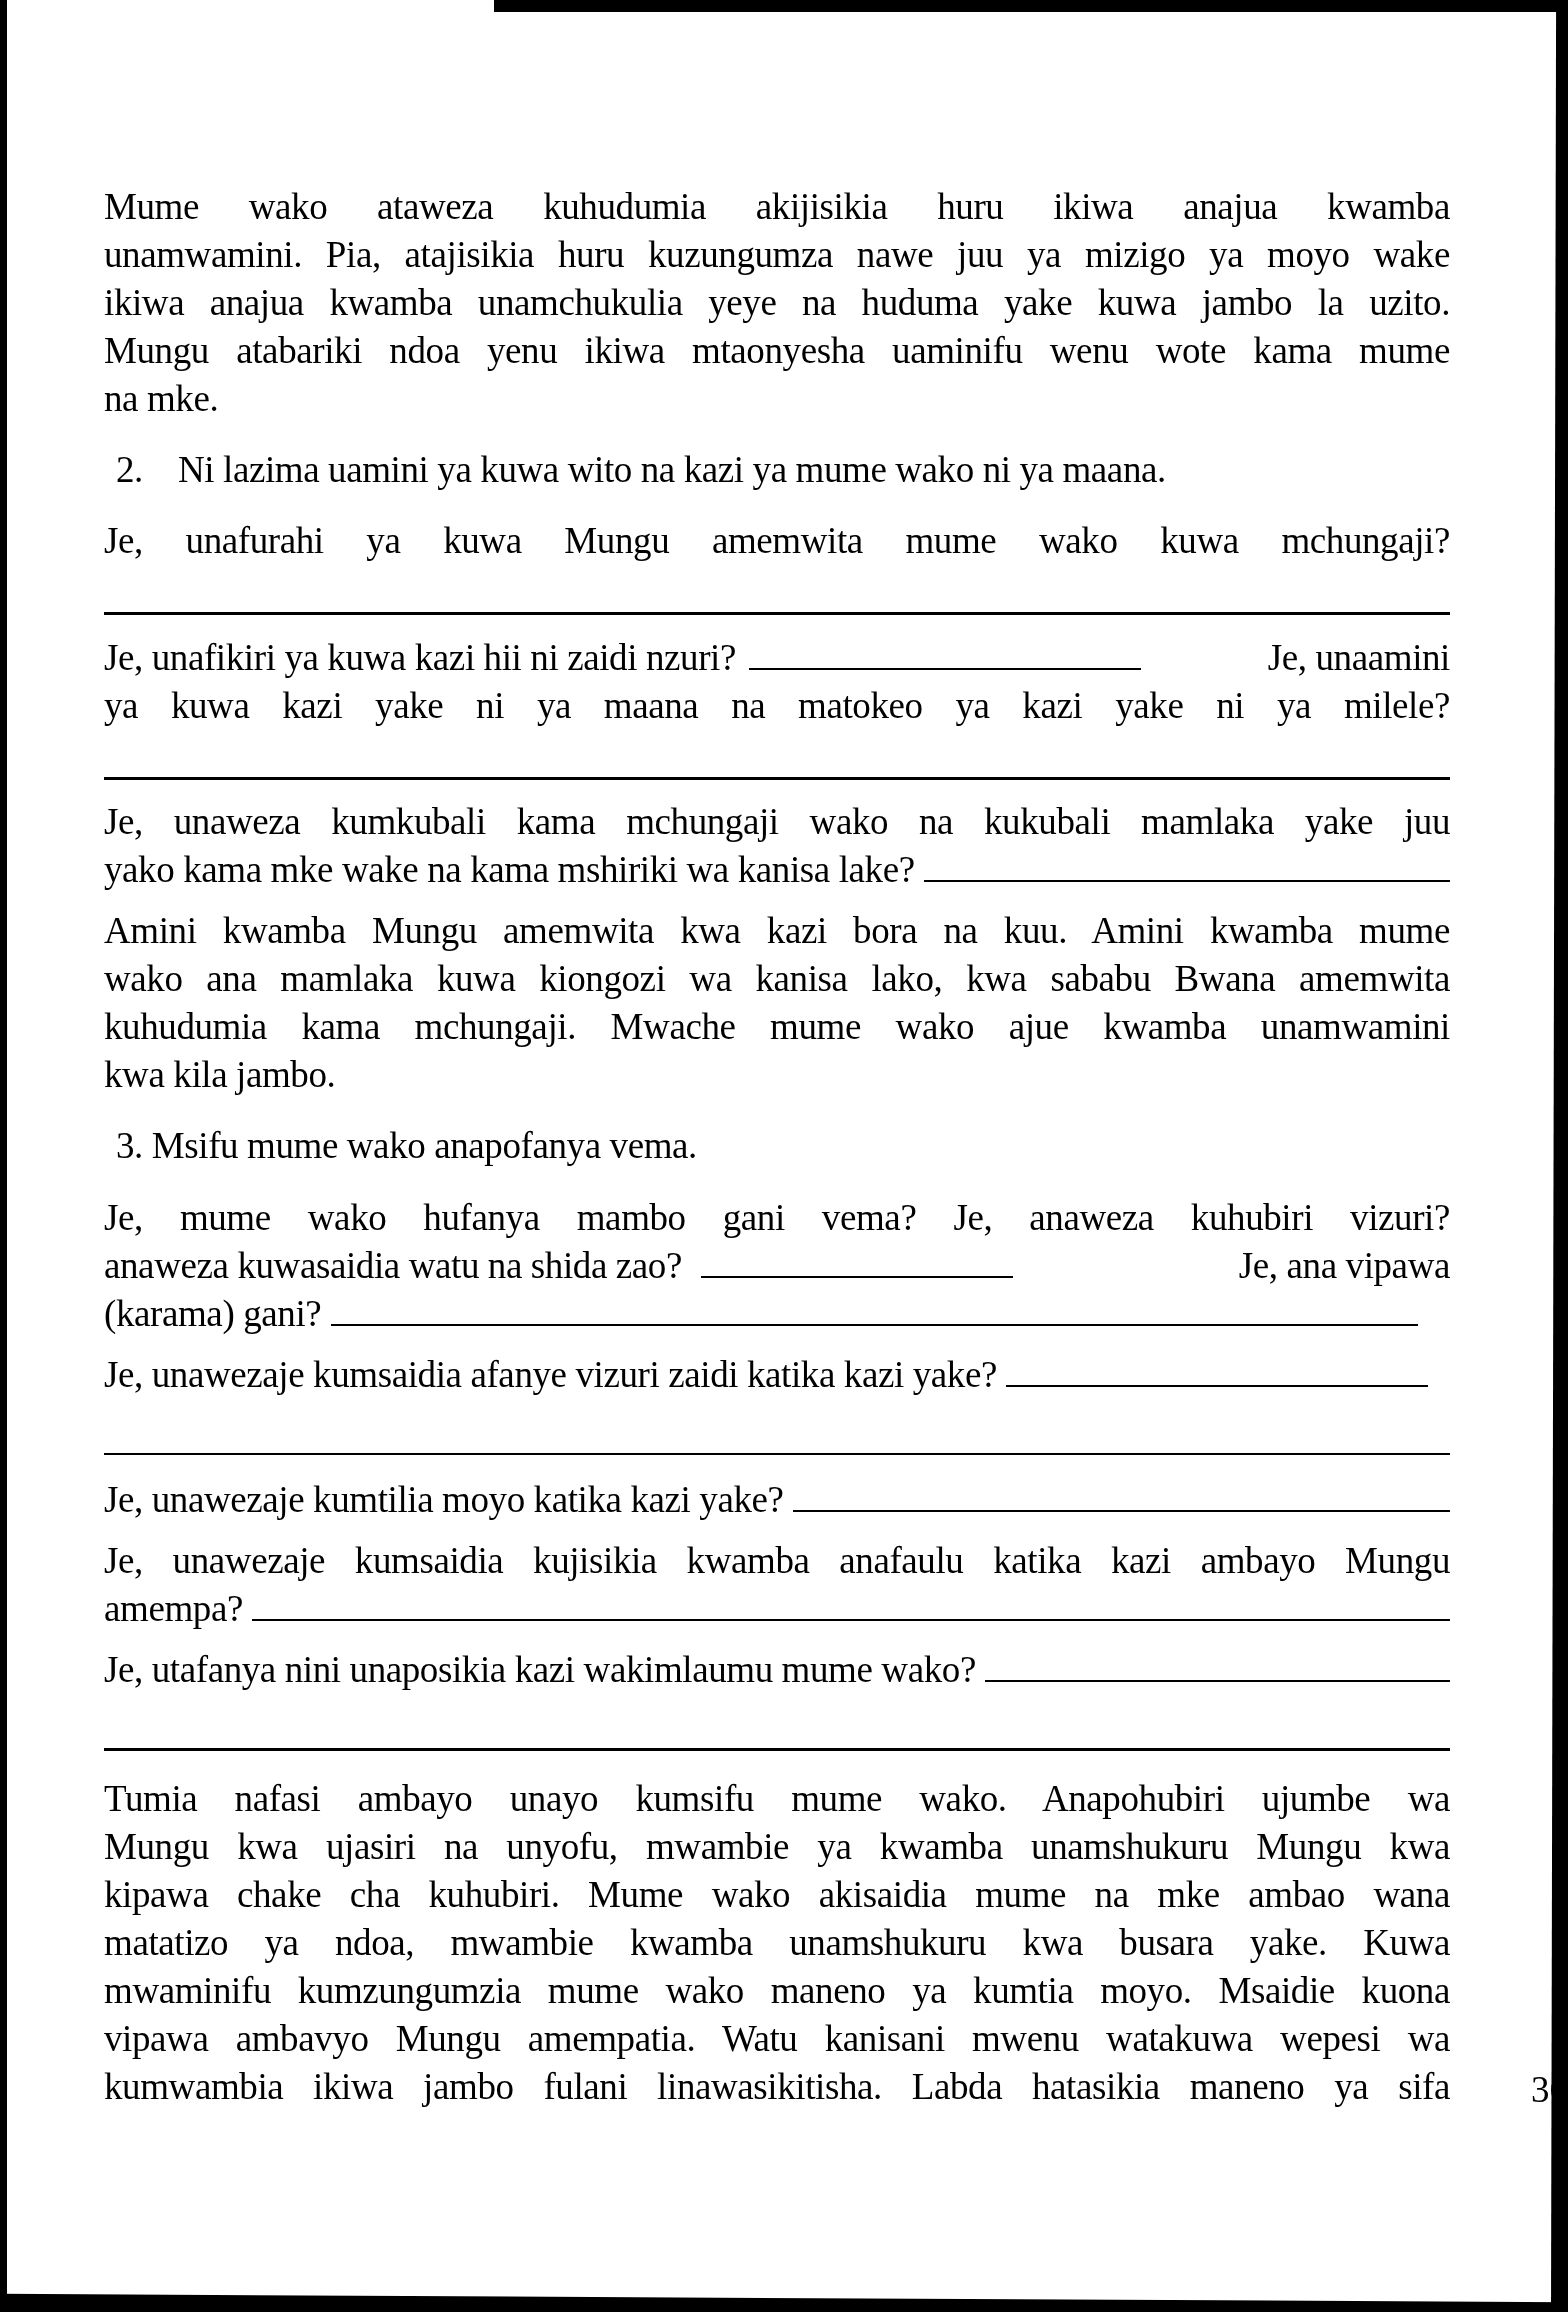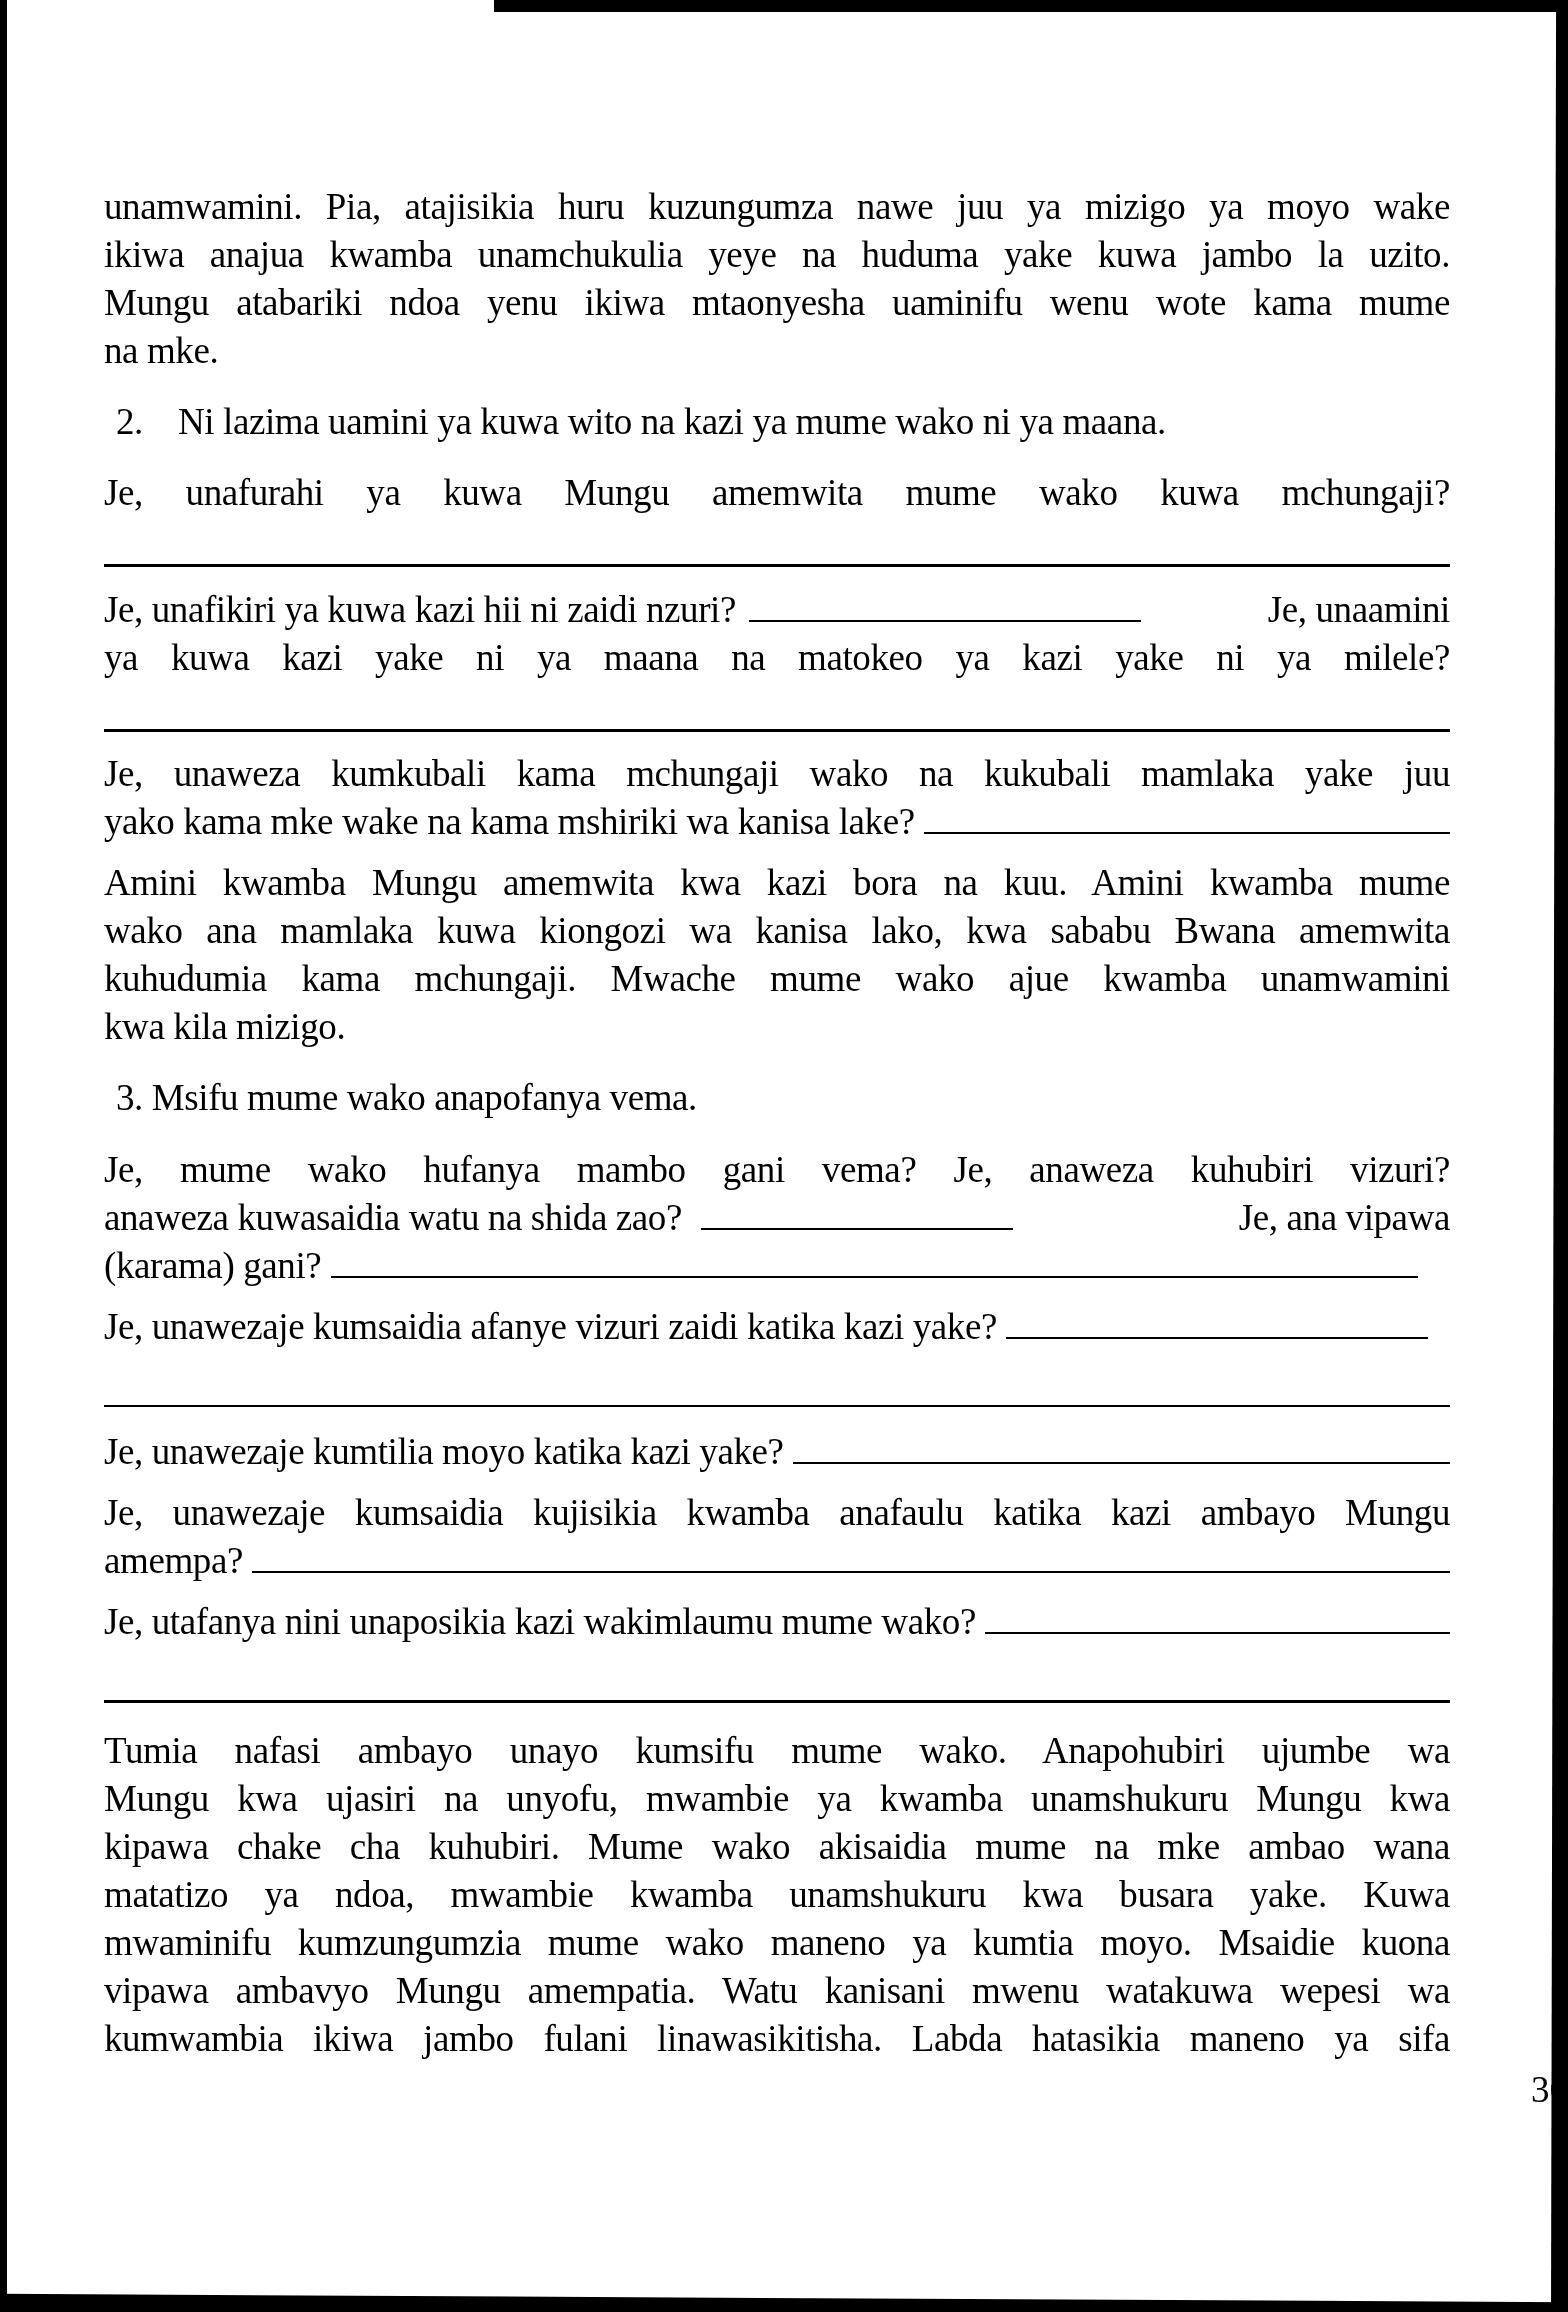--- a/index.html
+++ b/index.html
@@ -43,20 +43,21 @@
 <body>
 
 <div class="scan-left"></div>
 <div class="scan-top"></div>
 <div class="scan-right"></div>
 <div class="scan-bottom"></div>
 
 <div class="page">
 
   <div>
+    <p class="p last-justify">Mume wako ataweza kuhudumia akijisikia huru ikiwa anajua kwamba</p>
     <p class="p last-justify">unamwamini. Pia, atajisikia huru kuzungumza nawe juu ya mizigo ya moyo wake</p>
     <p class="p last-justify">ikiwa anajua kwamba unamchukulia yeye na huduma yake kuwa  jambo la uzito.</p>
     <p class="p last-justify">Mungu atabariki ndoa yenu ikiwa mtaonyesha uaminifu wenu wote kama mume</p>
     <p class="p">na mke.</p>
   </div>
 
   <div class="gap-s"></div>
 
   <div class="h">
     <span class="num">2.</span><span>Ni lazima uamini ya kuwa wito na kazi ya mume wako ni ya maana.</span>
@@ -78,21 +79,21 @@
   <p class="p last-justify">Je, unaweza kumkubali kama mchungaji wako na kukubali mamlaka yake juu</p>
   <div class="row">
     <span>yako kama mke wake na kama mshiriki wa kanisa lake?</span>
     <span class="fill"></span>
   </div>
   <div class="gap-m"></div>
   <div>
     <p class="p last-justify">Amini kwamba Mungu amemwita kwa kazi bora na kuu.  Amini kwamba mume</p>
     <p class="p last-justify">wako ana mamlaka kuwa kiongozi wa kanisa lako, kwa sababu Bwana amemwita</p>
     <p class="p last-justify">kuhudumia kama mchungaji.  Mwache mume wako ajue kwamba unamwamini</p>
-    <p class="p">kwa kila mizigo.</p>
+    <p class="p">kwa kila jambo.</p>
   </div>
 
   <div class="gap-s"></div>
 
   <div class="h">
     <span>3.</span>
     <span>Msifu mume wako anapofanya vema.</span>
   </div>
   <div class="gap-s"></div>
   <p class="p last-justify">Je, mume  wako hufanya mambo gani vema?  Je, anaweza kuhubiri vizuri?</p>

